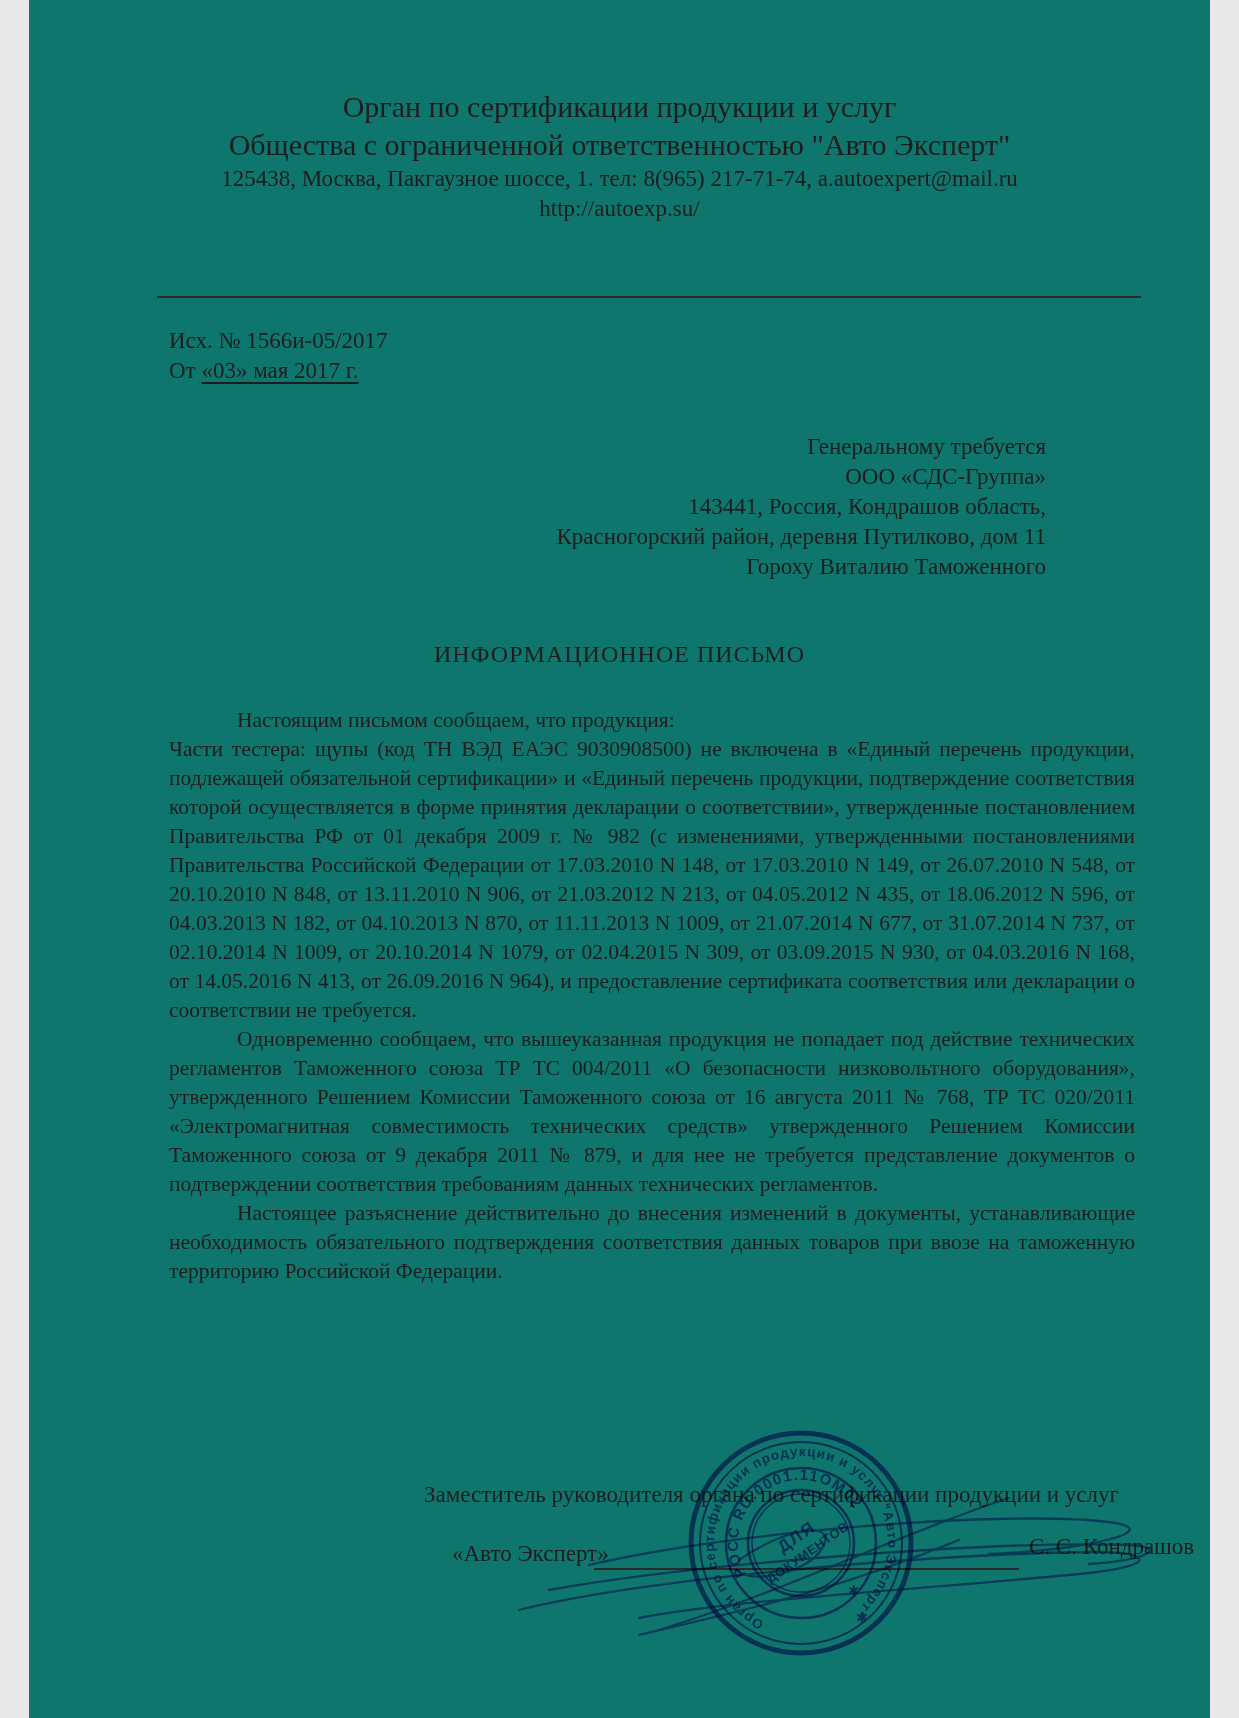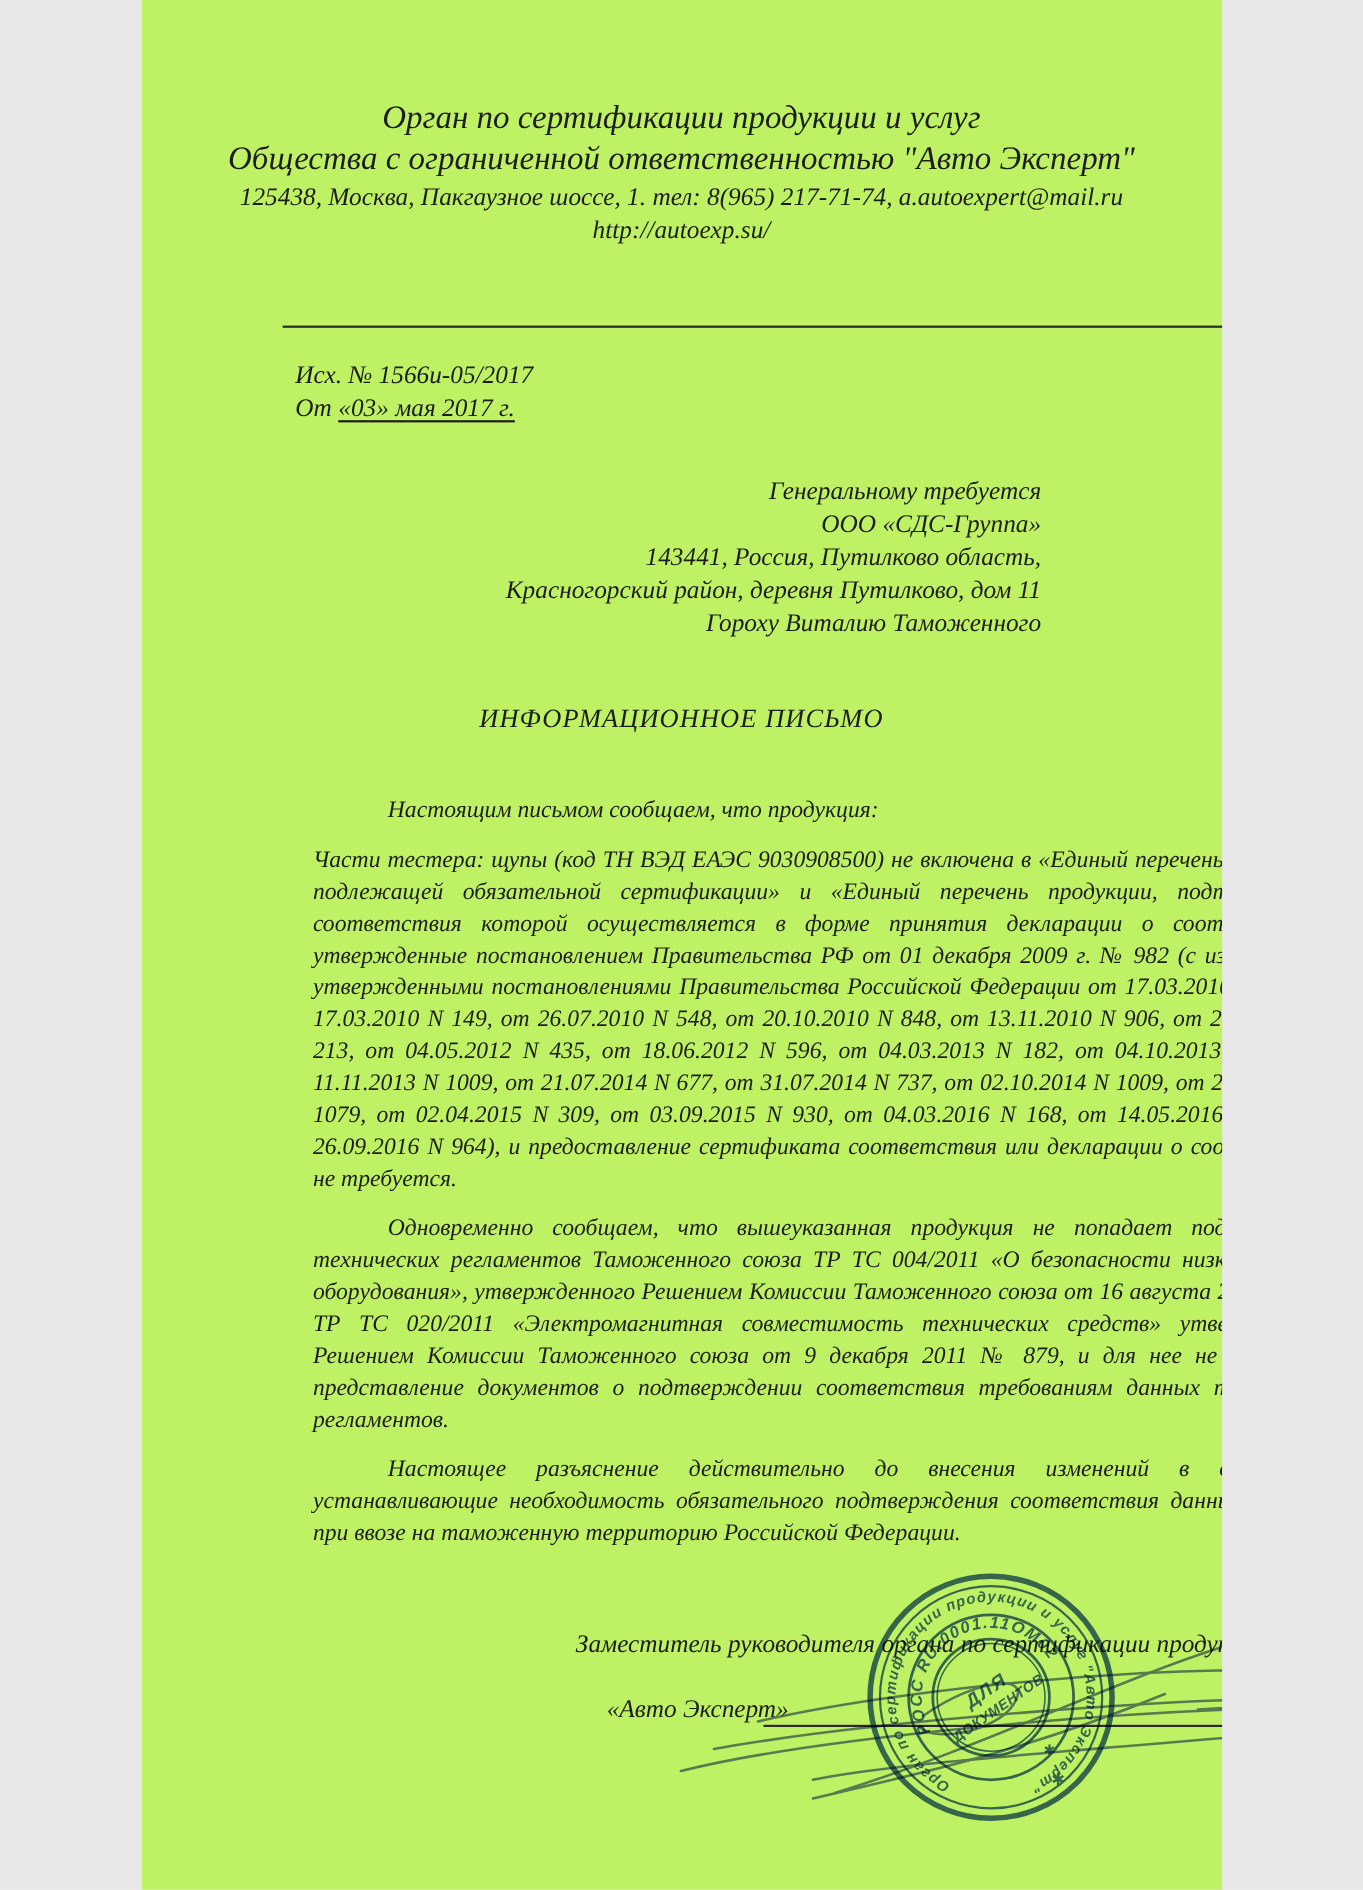--- a/index.html
+++ b/index.html
@@ -1,32 +1,31 @@
 <!DOCTYPE html>
 <html><head>
 <meta charset="utf-8">
 <style>
   * { margin:0; padding:0; box-sizing:border-box; }
   html,body { background:#e8e8e8; }
   .page {
-    position:relative; width:982px; height:1718px; margin:0 auto;
-    background:#bef264; color:#1d1d1d; overflow:hidden;
+    position:relative; width:1181px; height:1718px; margin:0 auto;
+    background:#0f766e; color:#1d1d1d; overflow:hidden;
     font-family:"Liberation Serif","DejaVu Serif",serif;
-    font-style:italic;
   }
   .header { position:absolute; top:88px; left:0; width:100%; text-align:center; }
   .header .h-big { font-size:30px; line-height:38px; }
   .header .h-small { font-size:23px; line-height:30px; }
   .divider { position:absolute; top:296px; left:128px; width:984px; height:0; border-top:2px solid #2a2a2a; }
   .ref { position:absolute; top:326px; left:140px; font-size:23px; line-height:30px; }
   .u { text-decoration:underline; text-underline-offset:4px; }
   .addressee { position:absolute; top:432px; right:164px; text-align:right; font-size:23px; line-height:30px; }
   .title { position:absolute; top:641px; left:0; width:100%; text-align:center; font-size:24px; letter-spacing:1px; }
   .body { position:absolute; top:706px; left:140px; width:966px; font-size:21.5px; line-height:29px; text-align:justify; }
-  .body p { margin:16px; }
+  .body p { margin:0; }
   .body p.indent { text-indent:68px; }
   .sig-role { position:absolute; top:1482px; left:395px; font-size:23px; white-space:nowrap; }
   .sig-org  { position:absolute; top:1541px; left:423px; font-size:23px; white-space:nowrap; }
   .sig-underline { position:absolute; top:1568px; left:565px; width:425px; height:2px; background:#2a2a2a; }
   .sig-name { position:absolute; top:1534px; left:1000px; font-size:23px; white-space:nowrap; }
   .stamp { position:absolute; left:652px; top:1423px; width:240px; height:240px; mix-blend-mode:multiply; opacity:.88; }
   .stamp text { font-family:"Liberation Sans","DejaVu Sans",sans-serif; font-weight:bold; }
   .autograph { position:absolute; left:460px; top:1468px; width:720px; height:180px; mix-blend-mode:multiply; opacity:.8; }
 </style>
 </head>
@@ -46,21 +45,21 @@
   <div class="ref">
     <div>Исх. № 1566и-05/2017</div>
     <div>
       <span>От </span><span class="u">«03» мая 2017 г.</span>
     </div>
   </div>
 
   <div class="addressee">
     <div>Генеральному требуется</div>
     <div>ООО «СДС-Группа»</div>
-    <div>143441, Россия, Путилково область,</div>
+    <div>143441, Россия, Кондрашов область,</div>
     <div>Красногорский район, деревня Путилково, дом 11</div>
     <div>Гороху Виталию Таможенного</div>
   </div>
 
   <div class="title">ИНФОРМАЦИОННОЕ ПИСЬМО</div>
 
   <div class="body">
     <p class="indent">Настоящим письмом сообщаем, что продукция:</p>
     <p>Части тестера: щупы (код ТН ВЭД ЕАЭС 9030908500) не включена в «Единый перечень продукции, подлежащей обязательной сертификации» и «Единый перечень продукции, подтверждение соответствия которой осуществляется в форме принятия декларации о соответствии», утвержденные постановлением Правительства РФ от 01 декабря 2009 г. № 982 (с изменениями, утвержденными постановлениями Правительства Российской Федерации от 17.03.2010 N 148, от 17.03.2010 N 149, от 26.07.2010 N 548, от 20.10.2010 N 848, от 13.11.2010 N 906, от 21.03.2012 N 213, от 04.05.2012 N 435, от 18.06.2012 N 596, от 04.03.2013 N 182, от 04.10.2013 N 870, от 11.11.2013 N 1009, от 21.07.2014 N 677, от 31.07.2014 N 737, от 02.10.2014 N 1009, от 20.10.2014 N 1079, от 02.04.2015 N 309, от 03.09.2015 N 930, от 04.03.2016 N 168, от 14.05.2016 N 413, от 26.09.2016 N 964), и предоставление сертификата соответствия или декларации о соответствии не требуется.</p>
     <p class="indent">Одновременно сообщаем, что вышеуказанная продукция не попадает под действие технических регламентов Таможенного союза ТР ТС 004/2011 «О безопасности низковольтного оборудования», утвержденного Решением Комиссии Таможенного союза от 16 августа 2011 № 768, ТР ТС 020/2011 «Электромагнитная совместимость технических средств» утвержденного Решением Комиссии Таможенного союза от 9 декабря 2011 № 879, и для нее не требуется представление документов о подтверждении соответствия требованиям данных технических регламентов.</p>

